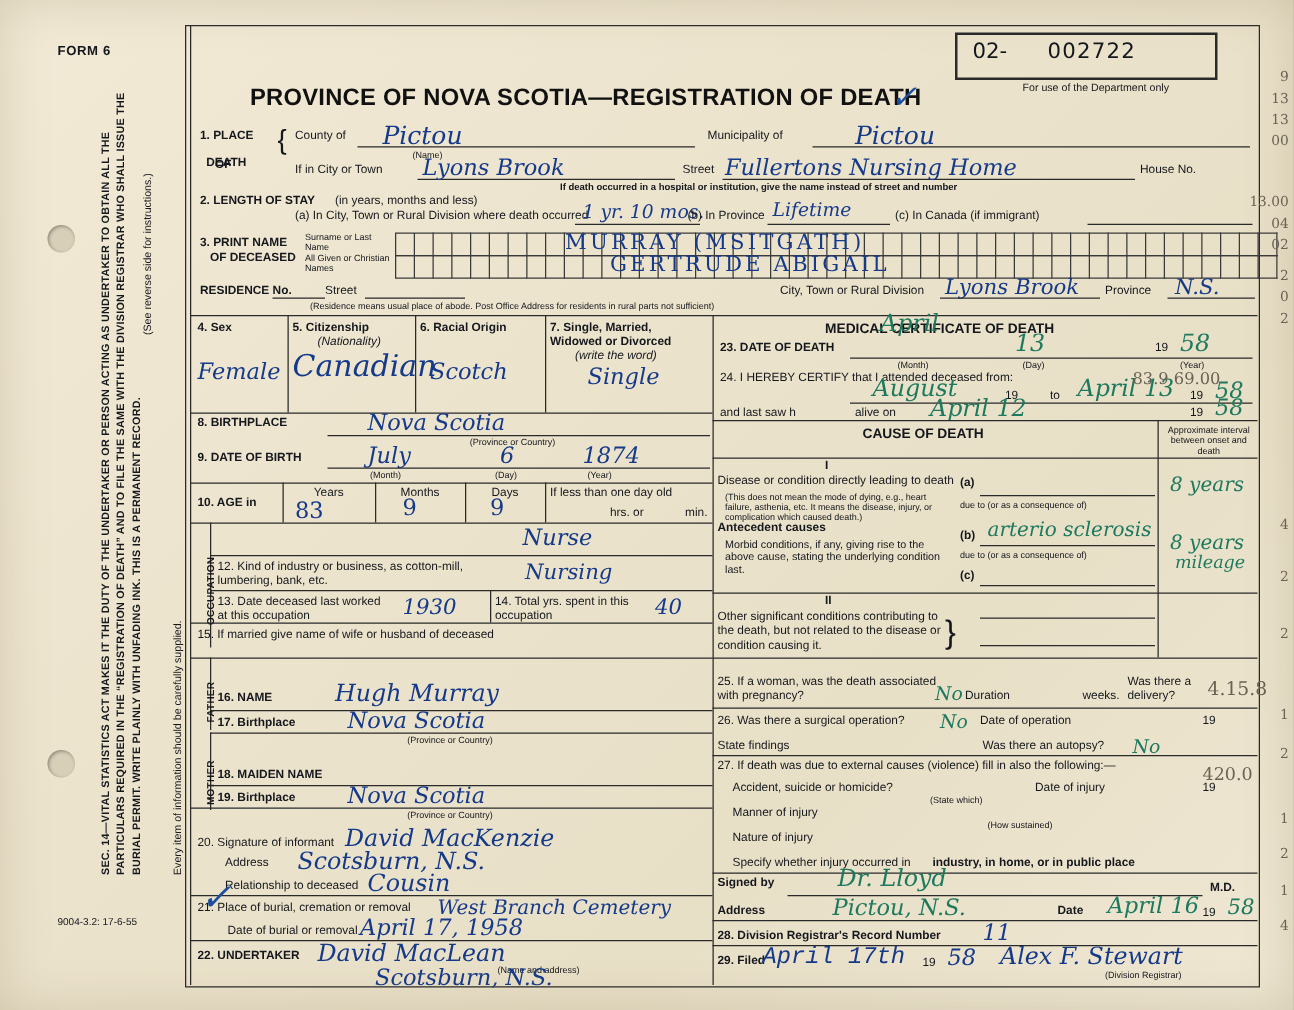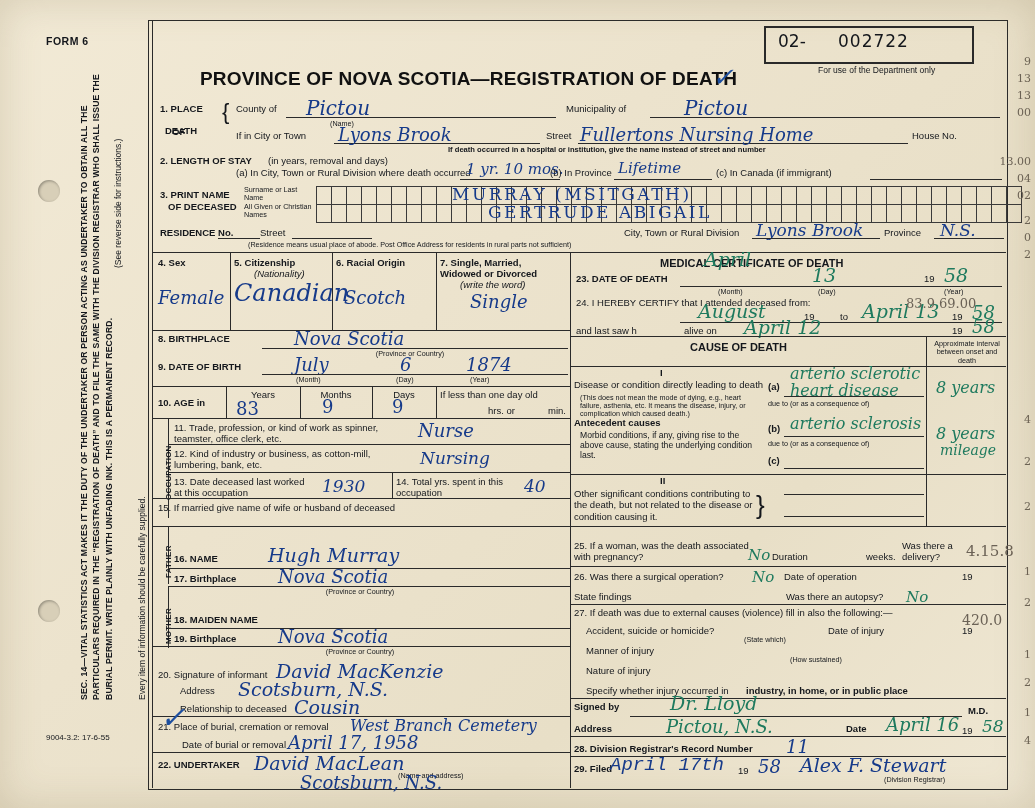--- a/index.html
+++ b/index.html
@@ -74,21 +74,21 @@
   <div class="lbl" style="left:236px;top:131px;">If in City or Town</div>
   <div class="ln" style="left:334px;top:143px;width:206px;"></div>
   <div class="ink" style="left:338px;top:124px;font-size:18px;">Lyons Brook</div>
   <div class="lbl" style="left:546px;top:131px;">Street</div>
   <div class="ln" style="left:578px;top:143px;width:330px;"></div>
   <div class="ink" style="left:580px;top:124px;font-size:18px;">Fullertons Nursing Home</div>
   <div class="lbl" style="left:912px;top:131px;">House No.</div>
   <div class="lbl b tiny" style="left:448px;top:146px;font-size:7.6px;">If death occurred in a hospital or institution, give the name instead of street and number</div>
 
   <div class="lbl b" style="left:160px;top:156px;">2. LENGTH OF STAY</div>
-  <div class="lbl" style="left:268px;top:156px;">(in years, removal and days)</div>
+  <div class="lbl" style="left:268px;top:156px;">(in years, months and less)</div>
   <div class="lbl" style="left:236px;top:168px;">(a) In City, Town or Rural Division where death occurred</div>
   <div class="ink" style="left:466px;top:160px;font-size:15px;">1 yr. 10 mos.</div>
   <div class="lbl" style="left:550px;top:168px;">(b) In Province</div>
   <div class="ink" style="left:618px;top:159px;font-size:15px;">Lifetime</div>
   <div class="lbl" style="left:716px;top:168px;">(c) In Canada (if immigrant)</div>
   <div class="ln" style="left:460px;top:179px;width:100px;"></div>
   <div class="ln" style="left:614px;top:179px;width:98px;"></div>
   <div class="ln" style="left:870px;top:179px;width:132px;"></div>
 
   <div class="lbl b" style="left:160px;top:190px;">3. PRINT NAME</div>
@@ -249,21 +249,20 @@
   <div class="lbl ctr" style="left:372px;top:390px;width:64px;">Days</div>
   <div class="lbl" style="left:440px;top:390px;">If less than one day old</div>
   <div class="lbl" style="left:488px;top:406px;">hrs. or</div>
   <div class="lbl" style="left:548px;top:406px;">min.</div>
   <div class="ink" style="left:236px;top:398px;font-size:18px;font-style:normal;">83</div>
   <div class="ink" style="left:322px;top:396px;font-size:18px;font-style:normal;">9</div>
   <div class="ink" style="left:392px;top:396px;font-size:18px;font-style:normal;">9</div>
 
   <div class="vln" style="left:168px;top:418px;height:100px;"></div>
   <div class="rot" style="left:164px;top:500px;font-size:8px;">OCCUPATION</div>
-  <div class="lbl" style="left:174px;top:422px;width:230px;line-height:1.2;">11. Trade, profession, or kind of work as spinner, teamster, office clerk, etc.</div>
   <div class="ink" style="left:418px;top:420px;font-size:18px;">Nurse</div>
   <div class="ln" style="left:168px;top:444px;width:402px;"></div>
   <div class="lbl" style="left:174px;top:448px;width:240px;line-height:1.2;">12. Kind of industry or business, as cotton-mill, lumbering, bank, etc.</div>
   <div class="ink" style="left:420px;top:448px;font-size:17px;">Nursing</div>
   <div class="ln" style="left:168px;top:472px;width:402px;"></div>
   <div class="lbl" style="left:174px;top:476px;width:140px;line-height:1.2;">13. Date deceased last worked at this occupation</div>
   <div class="ink" style="left:322px;top:476px;font-size:17px;">1930</div>
   <div class="vln" style="left:392px;top:472px;height:26px;"></div>
   <div class="lbl" style="left:396px;top:476px;width:120px;line-height:1.2;">14. Total yrs. spent in this occupation</div>
   <div class="ink" style="left:524px;top:476px;font-size:17px;">40</div>
@@ -339,21 +338,20 @@
 
   <div class="lbl b" style="left:690px;top:342px;font-size:11px;">CAUSE OF DEATH</div>
   <div class="vln" style="left:926px;top:336px;height:190px;"></div>
   <div class="lbl tiny ctr" style="left:930px;top:340px;width:74px;line-height:1.15;">Approximate interval between onset and death</div>
   <div class="ln" style="left:570px;top:366px;width:436px;"></div>
 
   <div class="lbl b" style="left:660px;top:368px;">I</div>
   <div class="lbl" style="left:574px;top:380px;width:190px;line-height:1.15;">Disease or condition directly leading to death</div>
   <div class="lbl tiny" style="left:580px;top:394px;width:176px;line-height:1.1;">(This does not mean the mode of dying, e.g., heart failure, asthenia, etc.  It means the disease, injury, or complication which caused death.)</div>
   <div class="lbl b" style="left:768px;top:382px;">(a)</div>
-  <div class="inkg" style="left:790px;top:366px;font-size:16px;width:140px;line-height:1.05;">arterio sclerotic heart disease</div>
   <div class="ln" style="left:784px;top:396px;width:140px;"></div>
   <div class="inkg" style="left:936px;top:378px;font-size:16px;">8 years</div>
   <div class="lbl tiny" style="left:768px;top:400px;">due to (or as a consequence of)</div>
 
   <div class="lbl b" style="left:574px;top:418px;">Antecedent causes</div>
   <div class="lbl" style="left:580px;top:430px;width:184px;line-height:1.18;font-size:8.6px;">Morbid conditions, if any, giving rise to the above cause, stating the underlying condition last.</div>
   <div class="lbl b" style="left:768px;top:424px;">(b)</div>
   <div class="inkg" style="left:790px;top:414px;font-size:16px;">arterio sclerosis</div>
   <div class="ln" style="left:784px;top:436px;width:140px;"></div>
   <div class="inkg" style="left:936px;top:424px;font-size:16px;">8 years</div>

